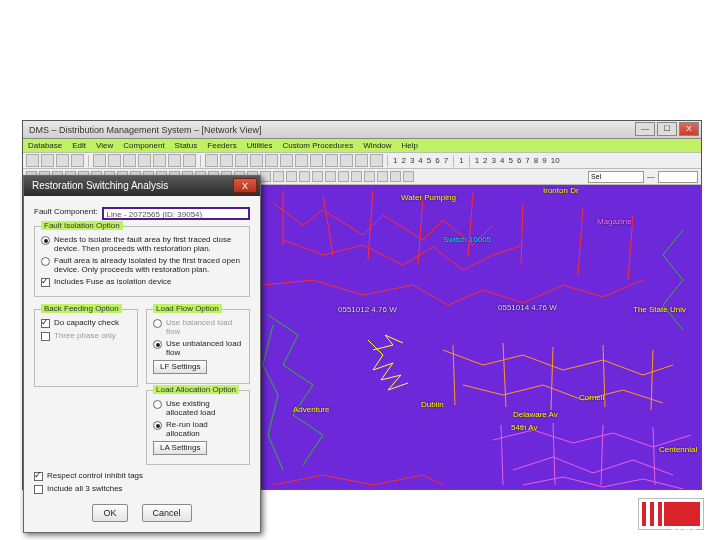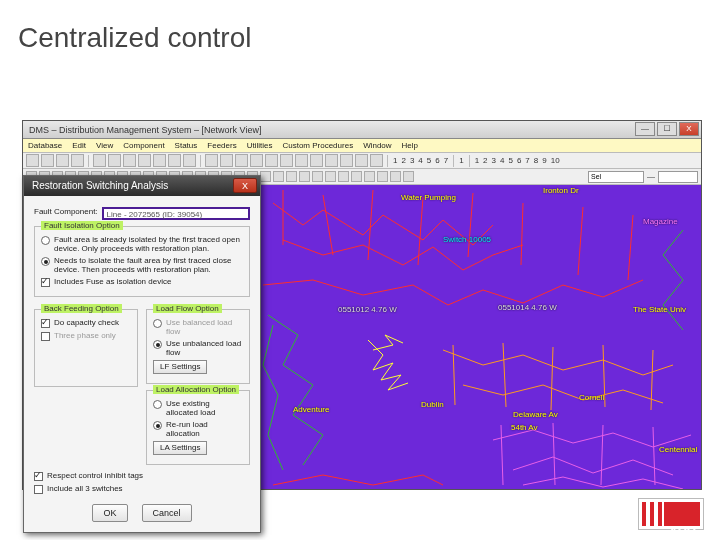--- a/index.html
+++ b/index.html
@@ -14,21 +14,21 @@
   .logo .t3 { left:16px; top:0; width:4px; height:24px; }
   .logo .blk { left:22px; top:0; width:36px; height:24px; }
   .logo .txt { position:absolute; left:22px; top:0; width:36px; height:24px; color:#fff; font:bold 14px/24px Arial; text-align:center; letter-spacing:-1px;margin-top:18px;}
   .app { position: absolute; left: 22px; top: 120px; width: 680px; height: 370px; background:#000; border:1px solid #555;}
   
   .win-title { height: 18px; background: linear-gradient(#e9e9e9,#cfcfcf); border-bottom:1px solid #888; position:relative; font-size:9px; color:#333; padding-left:6px; line-height:18px;}
   .win-btns { position:absolute; right:2px; top:1px; display:flex; gap:2px;}
   .win-btn { width:20px; height:14px; background:#ddd; border:1px solid #888; font-size:8px; text-align:center; line-height:12px;}
   .win-btn.close { background:linear-gradient(#e06a5a,#c8402a); color:#fff;}
   
-  .menubar { height:14px; background:#fef9c3; border-bottom:1px solid #bbb; display:flex; font-size:8px; color:#222;}
+  .menubar { height:14px; background:#bef264; border-bottom:1px solid #bbb; display:flex; font-size:8px; color:#222;}
   .menubar div { padding:0 5px; line-height:14px;}
   
   .toolbar { height:16px; background:#efefef; border-bottom:1px solid #bbb; display:flex; align-items:center; padding:0 3px; gap:2px; font-size:8px;}
   .tbtn { width:13px; height:13px; background:#ddd; border:1px solid #aaa; }
   .tbtn.w { width:11px; height:11px;}
   .tsel { height:12px; background:#fff; border:1px solid #999; font-size:7px; padding:0 2px; line-height:10px;}
   .tsep { width:1px; height:12px; background:#bbb; margin:0 2px;}
   .num { font-size:8px; color:#333; padding:0 1px;}
   
   .maparea { position:absolute; left:0; top:64px; right:0; bottom:0; background:#6d28d9; overflow:hidden;}
@@ -56,21 +56,20 @@
   .col { flex:1;}
   .btn { height:18px; padding:0 10px; background:linear-gradient(#fdfdfd,#e3e3e3); border:1px solid #8a8a8a; font-size:9px; line-height:16px; border-radius:2px;}
   .btnrow { display:flex; justify-content:center; gap:14px; margin-top:10px;}
   .smallbtn { height:14px; padding:0 6px; background:linear-gradient(#fdfdfd,#e3e3e3); border:1px solid #8a8a8a; font-size:8px; line-height:12px;}
   .disabled { color:#9a9a9a;}
 </style>
 </head>
 <body>
 
 <div class="slide">
-  <div class="title">Centralized control</div>
 
   <div class="logo-frame"></div>
   <div class="logo">
     <div class="bar t1"></div>
       <div class="bar t2"></div>
       <div class="bar t3"></div>
     <div class="bar blk"></div>
     <div class="txt">ABB</div>
   </div>
 
@@ -199,21 +198,21 @@
           <path stroke="#ff9a1f" d="M430 160 L432 220 M480 158 L483 222 M530 162 L528 225 M580 160 L582 222 M630 165 L628 225"></path>
 
           <path stroke="#e85fe8" d="M470 255 L510 245 L550 258 L590 248 L630 262 L668 250 M490 285 L530 272 L570 288 L610 275 L650 290 M500 300 L540 292 L580 302 L620 294 L660 304"></path>
           <path stroke="#e85fe8" d="M478 240 L480 300 M530 238 L532 300 M580 240 L578 300 M630 242 L632 300"></path>
 
           <path stroke="#ff2d2d" d="M250 300 L300 290 L350 300 L400 290 L420 300"></path>
         </g>
       </svg>
       <div class="maplabel" style="left:378px; top:8px;">Water Pumping</div>
       <div class="maplabel" style="left:520px; top:1px;">Ironton Dr</div>
-      <div class="maplabel mag" style="left:620px; top:32px;">Magazine</div>
+      <div class="maplabel mag" style="left:574px; top:32px;">Magazine</div>
       <div class="maplabel cyan" style="left:420px; top:50px;">Switch 10005</div>
       <div class="maplabel white" style="left:315px; top:108px;margin-top:12px;">0551012  4.76 W</div>
       <div class="maplabel white" style="left:475px; top:118px;">0551014  4.76 W</div>
       <div class="maplabel" style="left:610px; top:120px;">The State Univ</div>
       <div class="maplabel" style="left:398px; top:215px;">Dublin</div>
       <div class="maplabel" style="left:270px; top:220px;">Adventure</div>
       <div class="maplabel" style="left:490px; top:225px;">Delaware Av</div>
       <div class="maplabel" style="left:488px; top:238px;">54th Av</div>
       <div class="maplabel" style="left:556px; top:208px;">Cornell</div>
       <div class="maplabel" style="left:636px; top:260px;">Centennial</div>
@@ -226,26 +225,26 @@
       </div>
       <div class="dlg-body">
         <div class="row">
           <span class="lab">Fault Component:</span>
           <div class="inp">Line - 2072565 (ID: 39054)</div>
         </div>
 
         <div class="fieldset">
           <div class="legend">Fault Isolation Option</div>
           <div class="row">
+            <div class="radio sel"></div>
+            <span class="lab">Needs to isolate the fault area by first traced close device. Then proceeds with restoration plan.</span>
+          </div>
+          <div class="row">
             <div class="radio"></div>
             <span class="lab">Fault area is already isolated by the first traced open device. Only proceeds with restoration plan.</span>
-          </div>
-          <div class="row">
-            <div class="radio sel"></div>
-            <span class="lab">Needs to isolate the fault area by first traced close device. Then proceeds with restoration plan.</span>
           </div>
           <div class="row">
             <div class="check sel"></div>
             <span class="lab">Includes Fuse as isolation device</span>
           </div>
         </div>
 
         <div class="twoCol">
           <div class="col">
             <div class="fieldset" style="min-height:78px">

